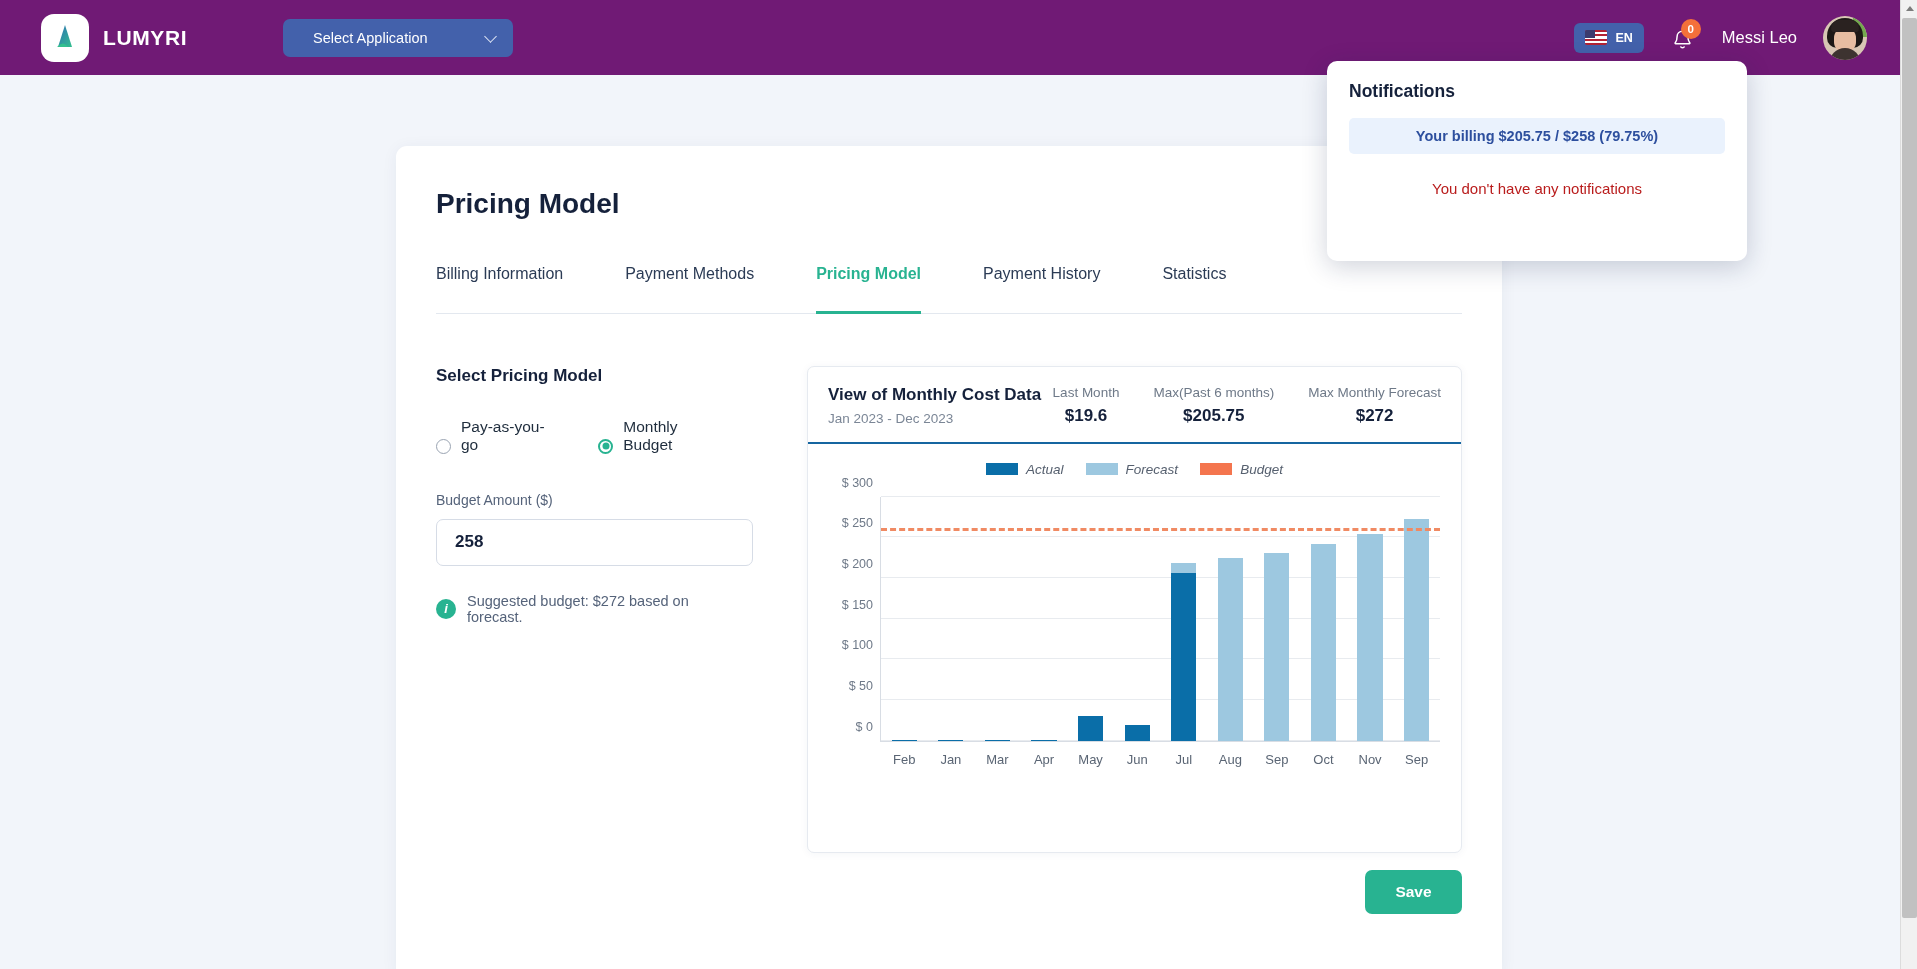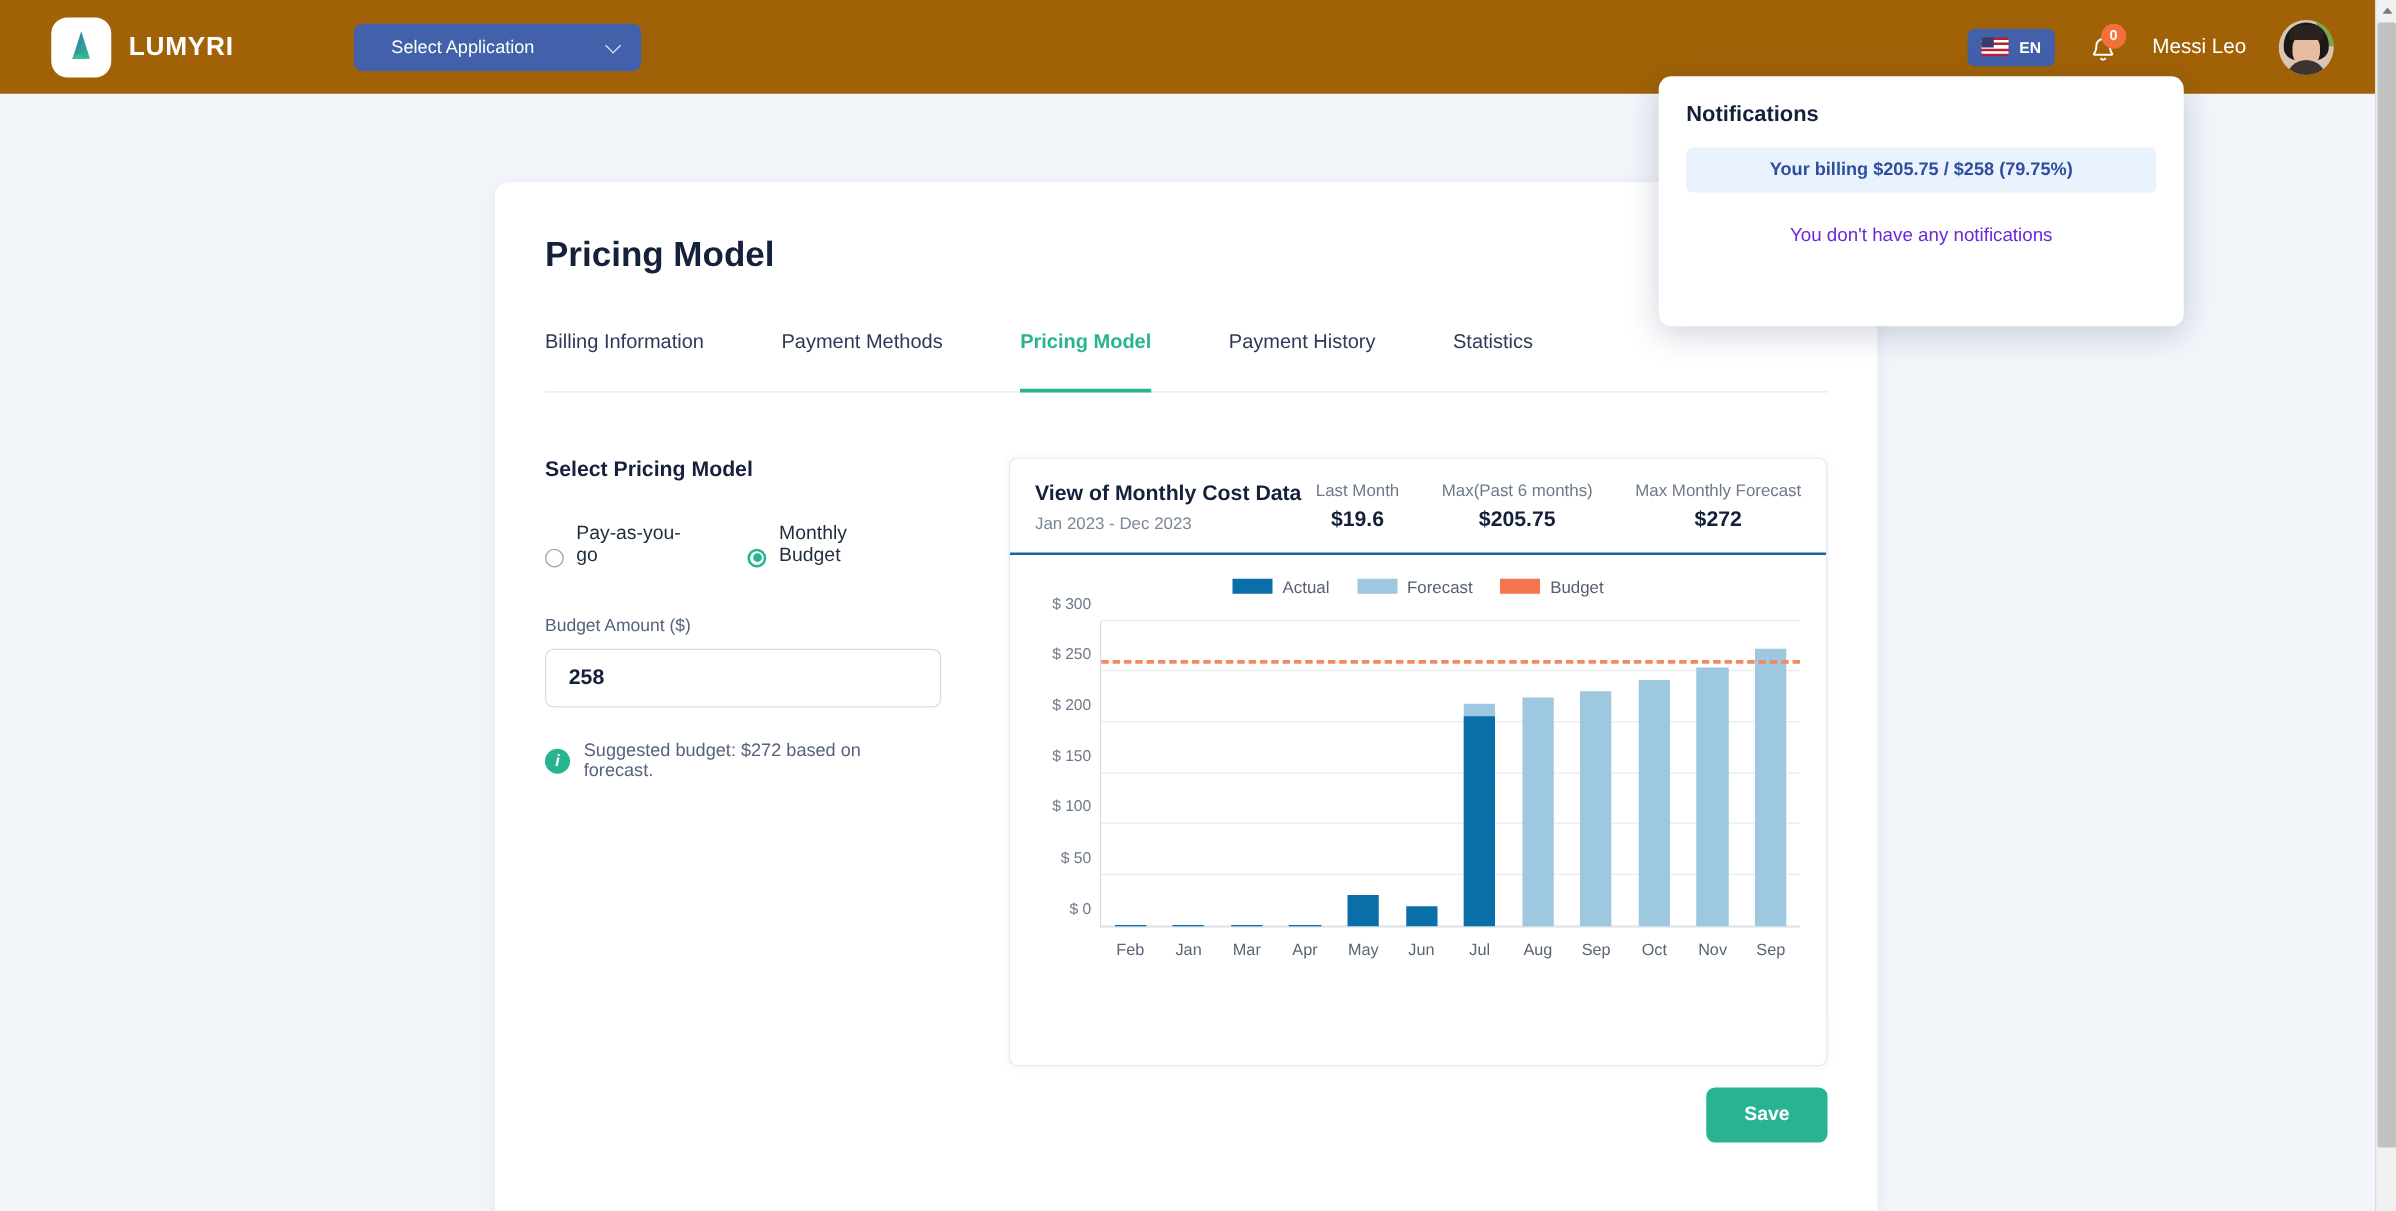--- a/index.html
+++ b/index.html
@@ -8,21 +8,21 @@
     font-family: "Liberation Sans", sans-serif;
     background: #f2f5fa;
     color: #1f2d3d;
     position: relative;
   }
 
   
   .topbar {
     position: absolute; top: 0; left: 0;
     width: 1900px; height: 75px;
-    background: #a16207;
+    background: #701a75;
     display: flex; align-items: center;
   }
   .brand { display: flex; align-items: center; margin-left: 41px; }
   .brand-logo {
     width: 48px; height: 48px; border-radius: 13px;
     background: #ffffff;
     display: flex; align-items: center; justify-content: center;
   }
   .brand-name {
     color: #ffffff; font-size: 21px; font-weight: bold;
@@ -95,21 +95,21 @@
   .notif-title { font-size: 17.5px; font-weight: bold; color: #15213b; }
   .notif-item {
     margin-top: 16px; height: 36px; border-radius: 5px;
     background: #eaf2fd; color: #2d4f9e;
     font-size: 14.5px; font-weight: bold;
     display: flex; align-items: center; justify-content: center;
     cursor: pointer;
   }
   .notif-empty {
     margin-top: 26px; text-align: center;
-    color: #6d28d9; font-size: 15px;
+    color: #b91c1c; font-size: 15px;
   }
 
   
   .page-card {
     position: absolute; left: 396px; top: 146px;
     width: 1106px; height: 830px;
     background: #ffffff;
     border-radius: 11px 11px 0 0;
     box-shadow: 0 2px 16px rgba(30,50,95,.06);
     padding: 0 40px;
@@ -192,21 +192,21 @@
   .stat { text-align: center; }
   .stat-label { font-size: 13.5px; color: #6e7988; white-space: nowrap; }
   .stat-value { font-size: 17px; font-weight: bold; color: #15213b; margin-top: 6px; }
 
   .legend {
     display: flex; justify-content: center; align-items: center;
     gap: 22px; margin-top: 18px;
   }
   .legend-item { display: flex; align-items: center; gap: 8px; }
   .swatch { width: 32px; height: 12px; flex: none; }
-  .legend-label { font-size: 13.5px; color: #555f6e; }
+  .legend-label { font-size: 13.5px; color: #555f6e; font-style: italic; }
 
   
   .plot-wrap { position: relative; width: 700px; height: 300px; margin-top: 10px; }
   .plot {
     position: absolute; left: 72px; top: 10px;
     width: 560px; height: 245px;
     border-left: 1px solid #d8dde4;
     border-bottom: 1px solid #d8dde4;
   }
   .gridline { position: absolute; left: 0; width: 100%; height: 1px; background: #e8ebef; }

